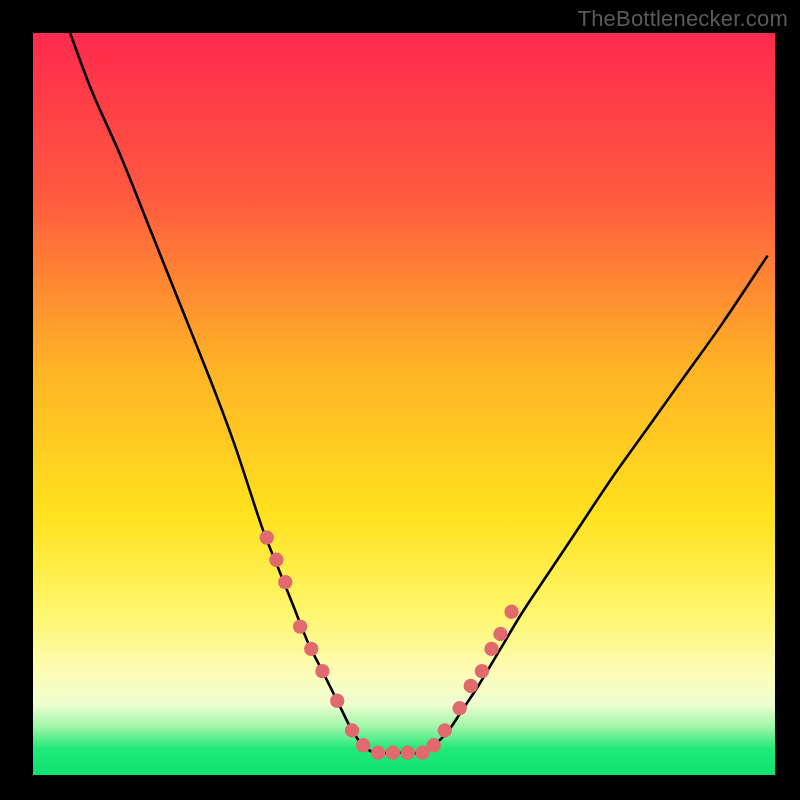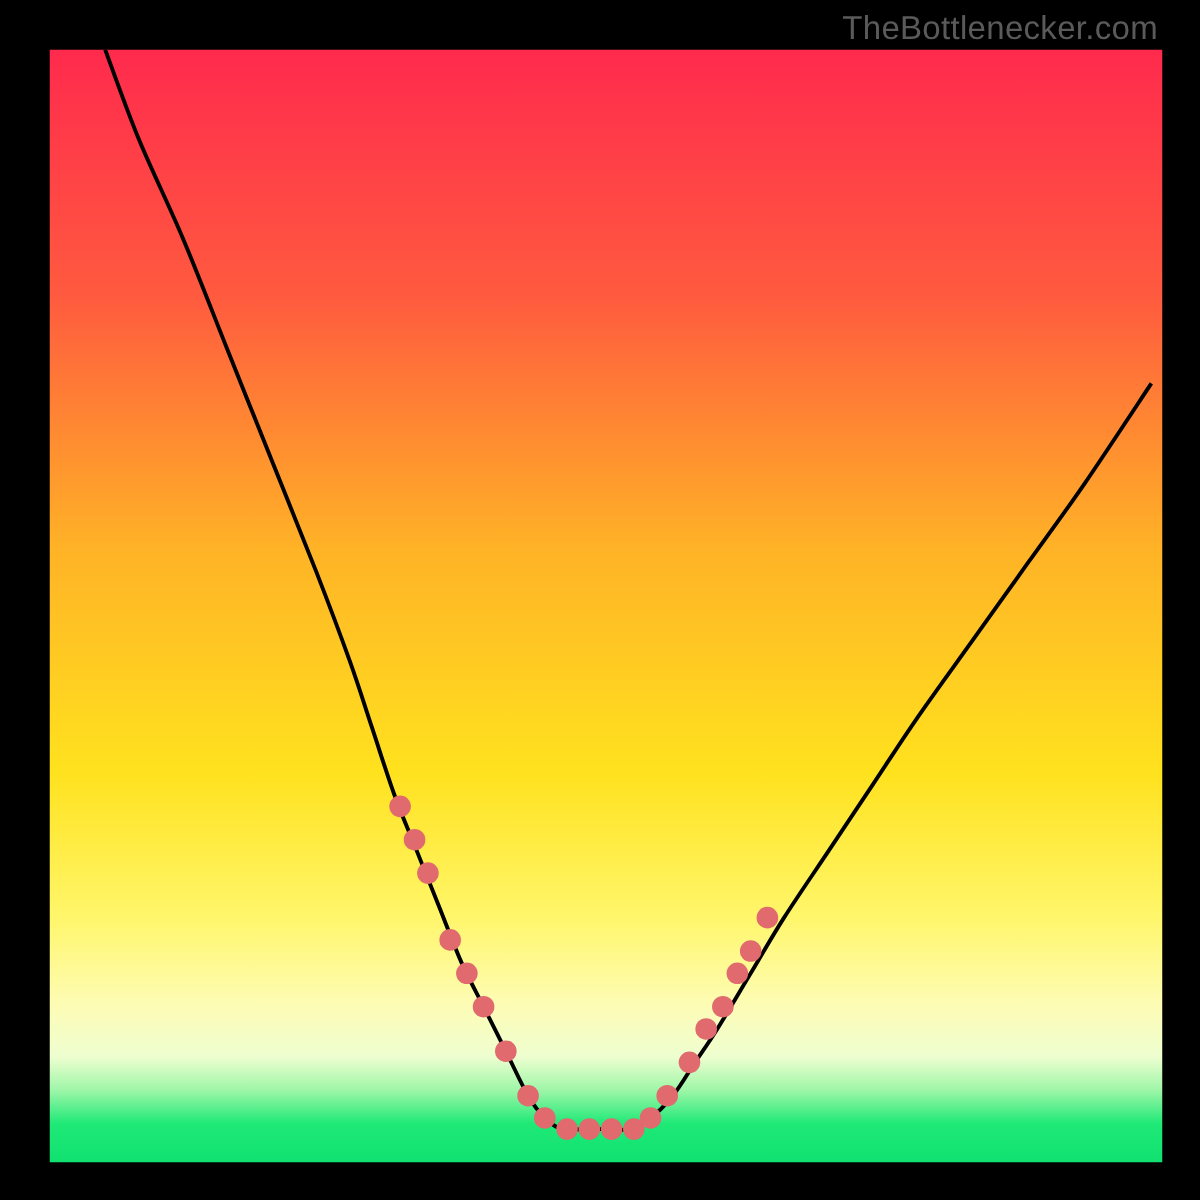--- a/index.html
+++ b/index.html
@@ -21,21 +21,21 @@
     position: absolute;
     left: 33px;
     top: 33px;
     width: 742px;
     height: 742px;
     
   }
   .watermark {
     position: absolute;
     top: 6px;
-    right: 28px;
+    right: 12px;
     color: #5a5a5a;
     font-size: 22px;
     font-weight: 500;
     letter-spacing: 0.2px;
   }
   svg {
     display: block;
   }
 </style>
 </head>

